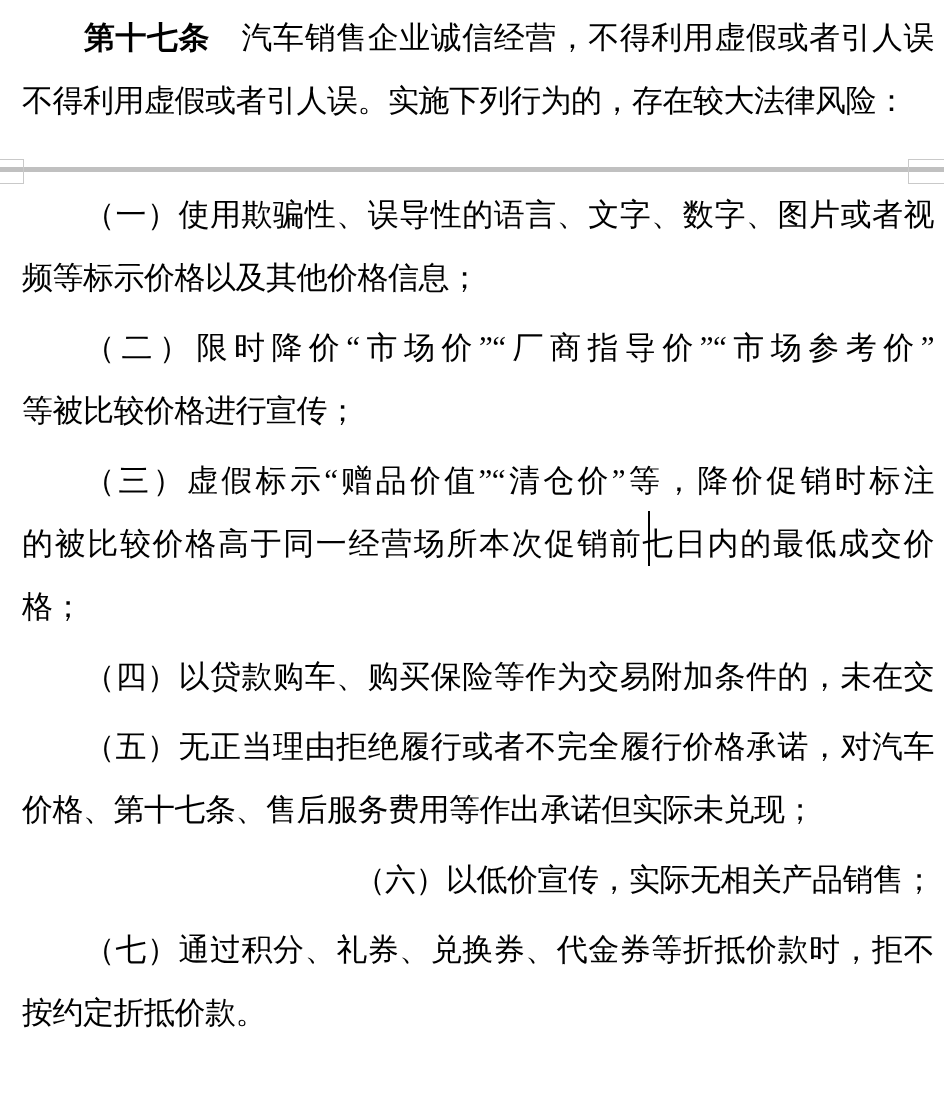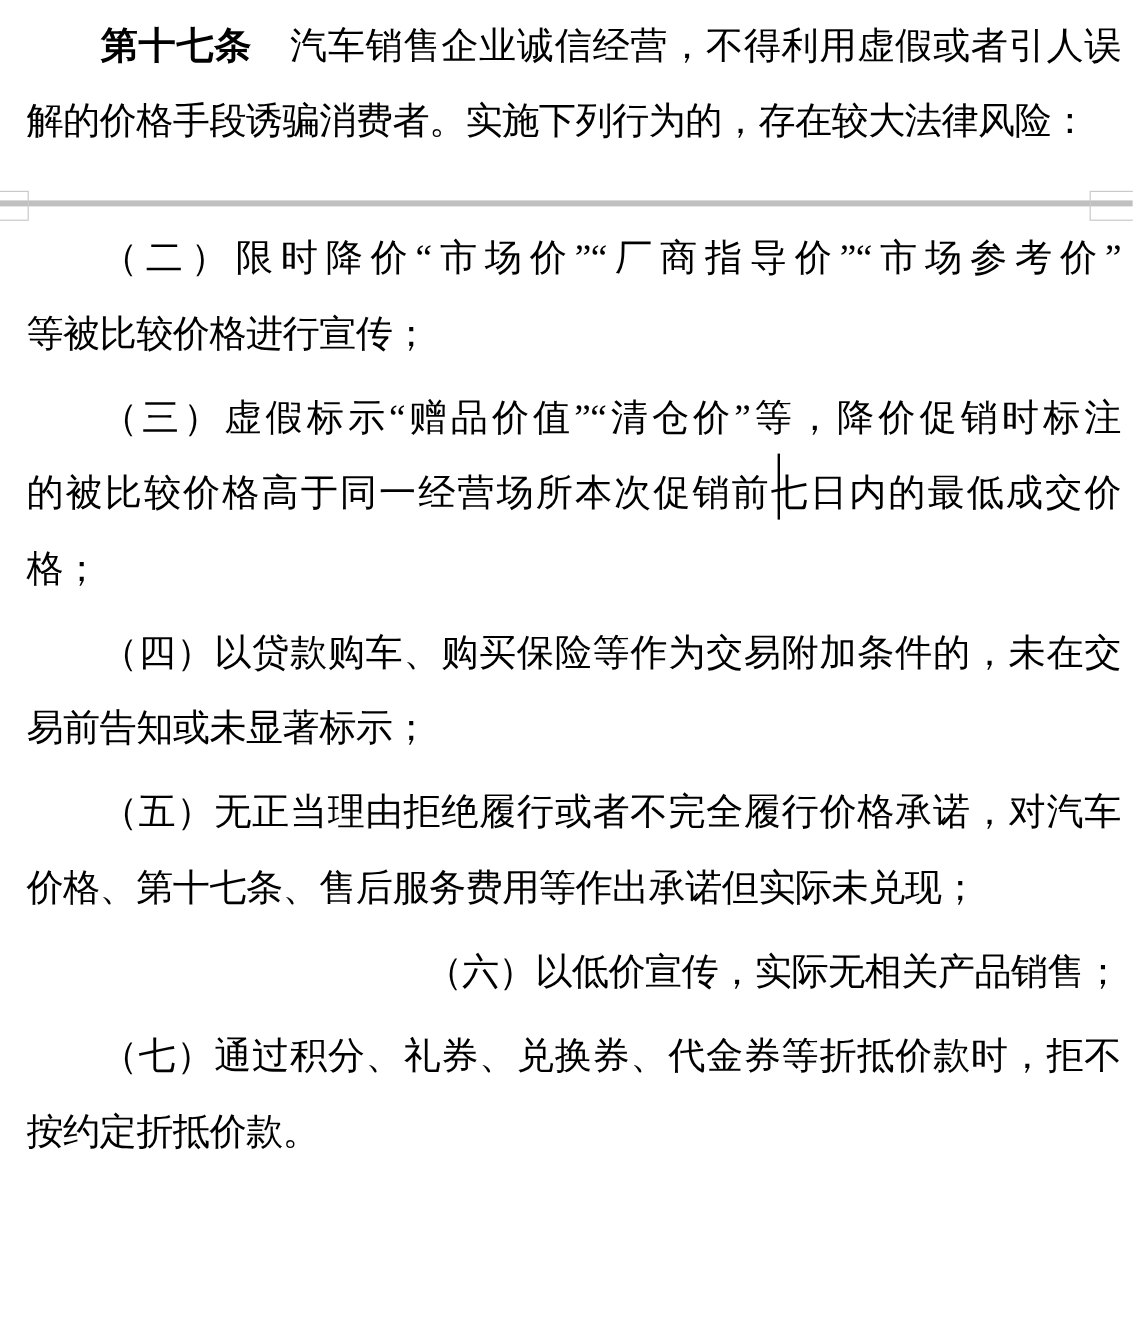--- a/index.html
+++ b/index.html
@@ -50,47 +50,50 @@
 </head>
 <body>
 
 <div class="doc-page">
   <div class="text-col">
 
     <div class="para">
       <div class="row indent full">
         <b class="bold-lead">第十七条</b><span>　汽车销售企业诚信经营，不得利用虚假或者引人误</span>
       </div>
-      <div class="row">解的价格手段诱骗消费者。实施下列行为的，存在较大法律风险：</div>
+      <div class="row">不得利用虚假或者引人误。实施下列行为的，存在较大法律风险：</div>
     </div>
 
     <div class="pagebreak">
       <div class="pb-band"></div>
       <div class="pb-box left"></div>
       <div class="pb-box right"></div>
     </div>
 
+    <div class="para">
+      <div class="row indent full">（一）使用欺骗性、误导性的语言、文字、数字、图片或者视</div>
+      <div class="row">频等标示价格以及其他价格信息；</div>
+    </div>
 
     <div class="para">
       <div class="row indent full">（二）限时降价“市场价”“厂商指导价”“市场参考价”</div>
       <div class="row">等被比较价格进行宣传；</div>
     </div>
 
     <div class="para">
       <div class="row indent full">（三）虚假标示“赠品价值”“清仓价”等，降价促销时标注</div>
       <div class="row full caret-row">
         <span>的被比较价格高于同一经营场所本次促销前</span><span>七日内的最低成交价</span>
         <span class="caret"></span>
       </div>
       <div class="row">格；</div>
     </div>
 
     <div class="para">
       <div class="row indent full">（四）以贷款购车、购买保险等作为交易附加条件的，未在交</div>
-      <div class="row">易前告知或未显著标示；</div>
     </div>
 
     <div class="para">
       <div class="row indent full">（五）无正当理由拒绝履行或者不完全履行价格承诺，对汽车</div>
       <div class="row">价格、第十七条、售后服务费用等作出承诺但实际未兑现；</div>
     </div>
 
     <div class="para">
       <div class="row indent">（六）以低价宣传，实际无相关产品销售；</div>
     </div>

